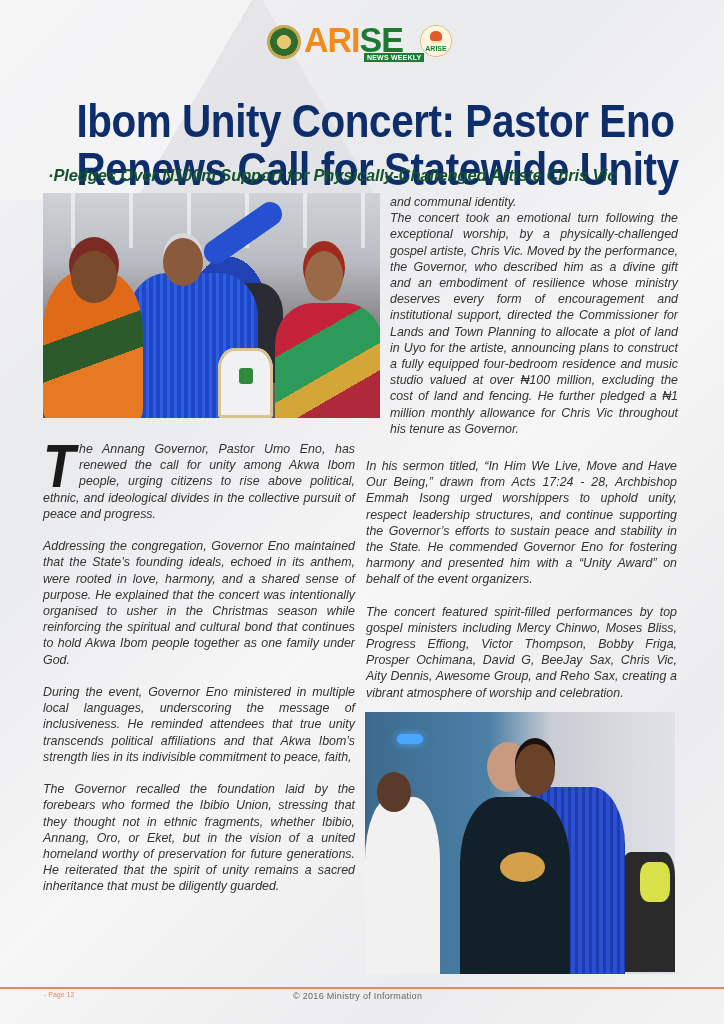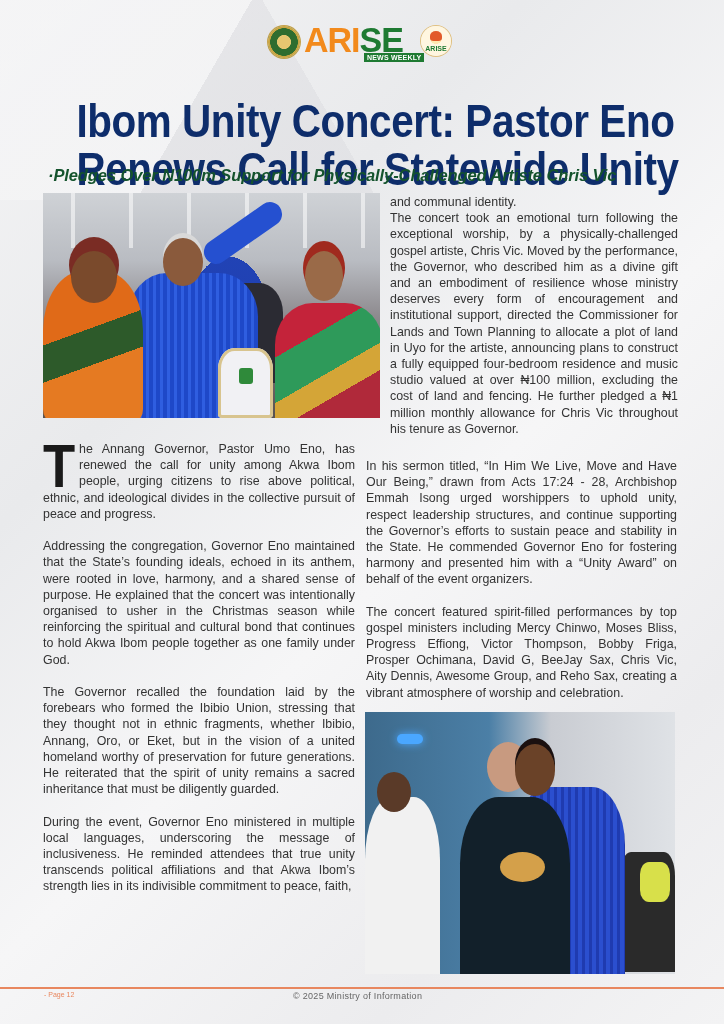--- a/index.html
+++ b/index.html
@@ -94,21 +94,21 @@
   .p2-hug-dark { left: 95px; top: 85px; width: 110px; height: 190px; background: #12202a; border-radius: 35% 35% 0 0; }
   .p2-head-bald { left: 122px; top: 30px; width: 42px; height: 50px; border-radius: 50%; background: #c89a80; }
   .p2-head-young { left: 150px; top: 32px; width: 40px; height: 52px; border-radius: 50%; background: #6a4228; box-shadow: 0 -6px 0 0 #1a1010; }
   .p2-hand { left: 135px; top: 140px; width: 45px; height: 30px; border-radius: 50%; background: #d4a04a; }
   .p2-band { left: 255px; top: 140px; width: 55px; height: 120px; background: #2a2a2a; border-radius: 20% 20% 0 0; }
   .p2-band-yellow { left: 275px; top: 150px; width: 30px; height: 40px; background: #d8e04a; border-radius: 30%; }
   .p2-light { left: 32px; top: 22px; width: 26px; height: 10px; background: #4aa7ff; border-radius: 6px; box-shadow: 0 0 8px #4aa7ff; }
   
   .col {
     position: absolute; z-index: 2; font-family: "Liberation Sans", sans-serif;
-    font-size: 12.4px; line-height: 16.2px; color: #333; text-align: justify;
+    font-size: 12.4px; line-height: 16.2px; color: #333; text-align: justify; font-style: italic;
   }
   .col p { margin: 0 0 16.2px 0; }
   .col-left { left: 43px; top: 441px; width: 312px; }
   .col-right-top { left: 390px; top: 194px; width: 288px; }
   .col-right-mid { left: 366px; top: 458px; width: 311px; }
   .col-right-mid p { margin-bottom: 16px; }
   .col-right-top p { }
   .dropcap {
     float: left; font-size: 62px; line-height: 46px; font-weight: bold; color: #1a1a1a;
     margin: 2px 6px 0 0; font-family: "Liberation Sans", sans-serif;
@@ -159,22 +159,22 @@
 </figure>
 
 <div class="col col-right-top">
   <p style="margin-bottom:0;">and communal identity.</p>
   <p>The concert took an emotional turn following the exceptional worship, by a physically-challenged gospel artiste, Chris Vic. Moved by the performance, the Governor, who described him as a divine gift and an embodiment of resilience whose ministry deserves every form of encouragement and institutional support, directed the Commissioner for Lands and Town Planning to allocate a plot of land in Uyo for the artiste, announcing plans to construct a fully equipped four-bedroom residence and music studio valued at over ₦100 million, excluding the cost of land and fencing. He further pledged a ₦1 million monthly allowance for Chris Vic throughout his tenure as Governor.</p>
 </div>
 
 <div class="col col-left">
   <p><span class="dropcap">T</span><span>he Annang Governor, Pastor Umo Eno, has renewed the call for unity among Akwa Ibom people, urging citizens to rise above political, ethnic, and ideological divides in the collective pursuit of peace and progress.</span></p>
   <p>Addressing the congregation, Governor Eno maintained that the State’s founding ideals, echoed in its anthem, were rooted in love, harmony, and a shared sense of purpose. He explained that the concert was intentionally organised to usher in the Christmas season while reinforcing the spiritual and cultural bond that continues to hold Akwa Ibom people together as one family under God.</p>
+  <p>During the event, Governor Eno ministered in multiple local languages, underscoring the message of inclusiveness. He reminded attendees that true unity transcends political affiliations and that Akwa Ibom’s strength lies in its indivisible commitment to peace, faith,</p>
   <p>The Governor recalled the foundation laid by the forebears who formed the Ibibio Union, stressing that they thought not in ethnic fragments, whether Ibibio, Annang, Oro, or Eket, but in the vision of a united homeland worthy of preservation for future generations. He reiterated that the spirit of unity remains a sacred inheritance that must be diligently guarded.</p>
-  <p>During the event, Governor Eno ministered in multiple local languages, underscoring the message of inclusiveness. He reminded attendees that true unity transcends political affiliations and that Akwa Ibom’s strength lies in its indivisible commitment to peace, faith,</p>
 </div>
 
 <div class="col col-right-mid">
   <p>In his sermon titled, “In Him We Live, Move and Have Our Being,” drawn from Acts 17:24 - 28, Archbishop Emmah Isong urged worshippers to uphold unity, respect leadership structures, and continue supporting the Governor’s efforts to sustain peace and stability in the State. He commended Governor Eno for fostering harmony and presented him with a “Unity Award” on behalf of the event organizers.</p>
   <p>The concert featured spirit-filled performances by top gospel ministers including Mercy Chinwo, Moses Bliss, Progress Effiong, Victor Thompson, Bobby Friga, Prosper Ochimana, David G, BeeJay Sax, Chris Vic, Aity Dennis, Awesome Group, and Reho Sax, creating a vibrant atmosphere of worship and celebration.</p>
 </div>
 
 <figure class="photo photo2" style="margin:0;">
   <div class="fig p2-light"></div>
   <div class="fig p2-band"></div>
@@ -183,13 +183,13 @@
   <div class="fig p2-singer-head"></div>
   <div class="fig p2-hug-blue"></div>
   <div class="fig p2-head-bald"></div>
   <div class="fig p2-hug-dark"></div>
   <div class="fig p2-head-young"></div>
   <div class="fig p2-hand"></div>
 </figure>
 
 <div class="footer-rule"></div>
 <div class="page-num">- Page 12</div>
-<div class="copyright">© 2025 Ministry of Information</div>
+<div class="copyright">© 2016 Ministry of Information</div>
 
 </body></html>

